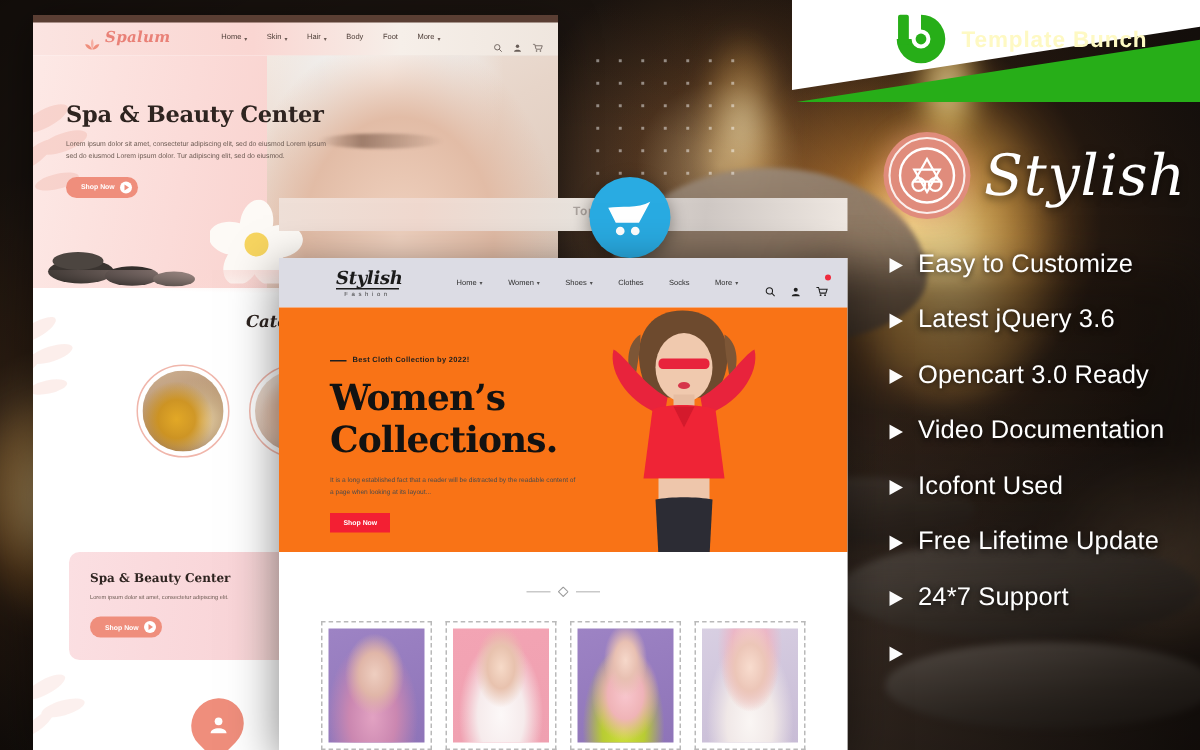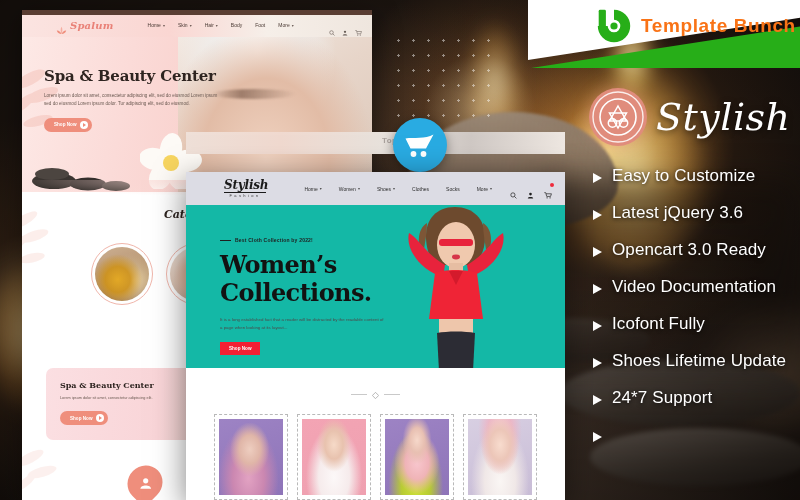--- a/index.html
+++ b/index.html
@@ -78,21 +78,21 @@
     position:absolute; left:528px; top:-14px; width:296px; height:74px;
     background:#ffffff;
     clip-path:polygon(0% 100%, 100% 38%, 100% 0%, 0% 0%);
     box-shadow:0 1px 4px rgba(0,0,0,.25);
   }
   .tb-logo-row {
     position:absolute; left:596px; top:8px; display:flex; align-items:center; gap:9px;
   }
   .tb-mark { width:36px; height:36px; position:relative; }
   .tb-text {
-    font-size:19px; font-weight:bold; letter-spacing:.6px; color:#f97316;
+    font-size:15px; font-weight:bold; letter-spacing:.6px; color:#fef9c3;
     white-space:nowrap;
   }
 
   
   .stylish-row {
     position:absolute; left:589px; top:88px; display:flex; align-items:center; gap:9px;
   }
   .stylish-badge {
     width:58px; height:58px; border-radius:50%;
     background:#e08c7c; position:relative; flex:none;
@@ -291,21 +291,21 @@
     display:flex; align-items:center; gap:2px;
   }
   .fs-icons { position:absolute; right:13px; top:13px; display:flex; gap:10px; align-items:center; }
   .fs-cart-wrap { position:relative; }
   .fs-cart-badge {
     position:absolute; right:-2px; top:-2px; width:4px; height:4px;
     border-radius:50%; background:#ef2b3d;
   }
 
   .fs-hero {
-    position:relative; height:163px; background:#14b8a6; overflow:hidden;
+    position:relative; height:163px; background:#f97316; overflow:hidden;
   }
   .fs-model {
     position:absolute; right:24px; top:-6px; width:172px; height:172px;
   }
   .fs-hero-content { position:absolute; left:34px; top:32px; width:190px; }
   .fs-eyebrow {
     font-size:5px; font-weight:bold; color:#1f1f1f; letter-spacing:.2px;
     display:flex; align-items:center; gap:4px;
   }
   .fs-eyebrow .dash { width:11px; height:1px; background:#1f1f1f; }
@@ -445,29 +445,29 @@
         </svg>
     </span>
     <span class="feature-label">Video Documentation</span>
   </div>
   <div class="feature-item">
     <span class="feature-arrow">
       <svg viewBox="0 0 11 12" width="11" height="12">
           <path d="M1 1 L10 6 L1 11 Z" fill="#ffffff"></path>
         </svg>
     </span>
-    <span class="feature-label">Icofont Fully</span>
+    <span class="feature-label">Icofont Used</span>
   </div>
   <div class="feature-item">
     <span class="feature-arrow">
       <svg viewBox="0 0 11 12" width="11" height="12">
           <path d="M1 1 L10 6 L1 11 Z" fill="#ffffff"></path>
         </svg>
     </span>
-    <span class="feature-label">Shoes Lifetime Update</span>
+    <span class="feature-label">Free Lifetime Update</span>
   </div>
   <div class="feature-item">
     <span class="feature-arrow">
       <svg viewBox="0 0 11 12" width="11" height="12">
           <path d="M1 1 L10 6 L1 11 Z" fill="#ffffff"></path>
         </svg>
     </span>
     <span class="feature-label">24*7 Support</span>
   </div>
   <div class="feature-item">

